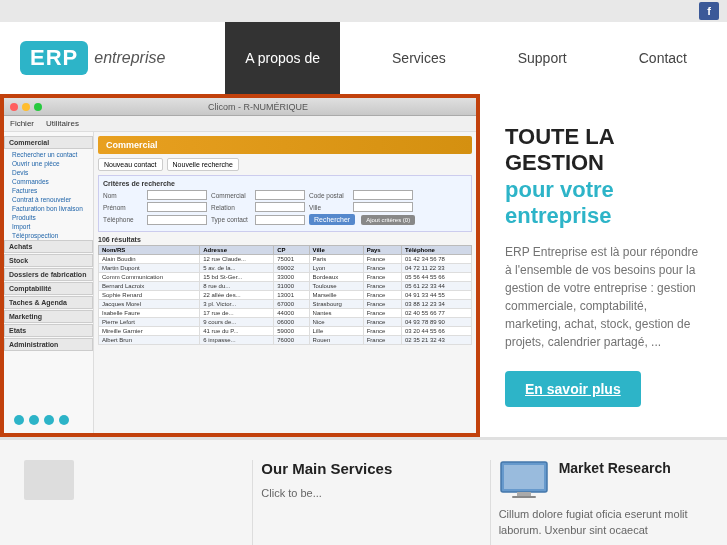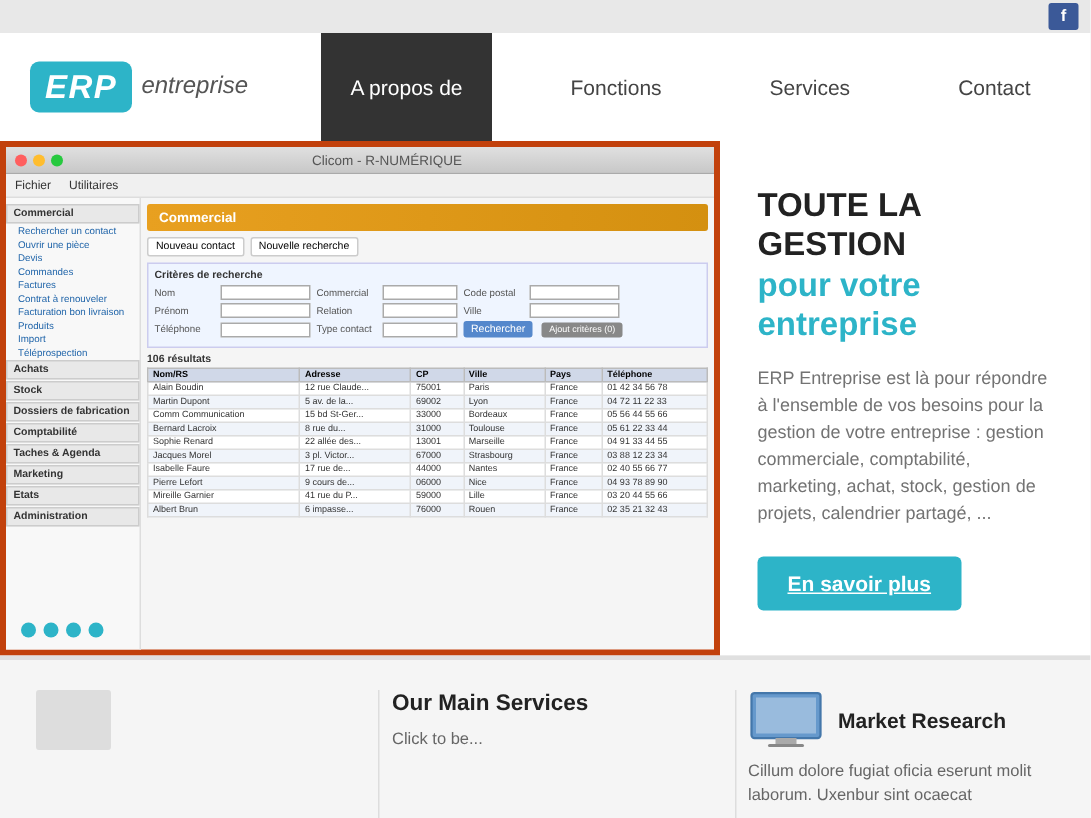--- a/index.html
+++ b/index.html
@@ -39,21 +39,20 @@
       margin-right: 30px;
     }
     .logo-erp {
       background: #2db4c8;
       color: white;
       font-size: 22px;
       font-weight: bold;
       padding: 4px 10px;
       border-radius: 6px;
       letter-spacing: 1px;
-      font-style: italic;
     }
     .logo-text {
       color: #555;
       font-size: 16px;
       font-style: italic;
     }
     nav {
       display: flex;
       align-items: stretch;
       height: 72px;
@@ -282,21 +281,21 @@
       color: #666;
       line-height: 1.5;
     }
     .market-research-col {
       flex: 1;
       padding: 0 8px;
       border-left: 1px solid #ddd;
     }
     .market-header {
       display: flex;
-      align-items: center;
+      align-items: flex-start;
       gap: 10px;
       margin-bottom: 6px;
     }
     .monitor-icon {
       width: 50px;
       height: 40px;
       flex-shrink: 0;
     }
     .monitor-icon svg { width: 50px; height: 40px; }
     .market-title {
@@ -319,22 +318,22 @@
   </div>
 </div>
 
 <div class="header">
   <div class="logo-area">
     <div class="logo-erp">ERP</div>
     <div class="logo-text">entreprise</div>
   </div>
   <nav>
     <a class="active">A propos de</a>
-    <a>Fonctions</a>
     <a>Services</a>
+    <a>Support</a>
     <a>Contact</a>
   </nav>
 </div>
 
 <div class="hero">
 
   <div class="hero-screenshot">
     <div class="screenshot-inner">
       <div class="scr-titlebar">
         <div class="scr-dot scr-dot-r"></div>

